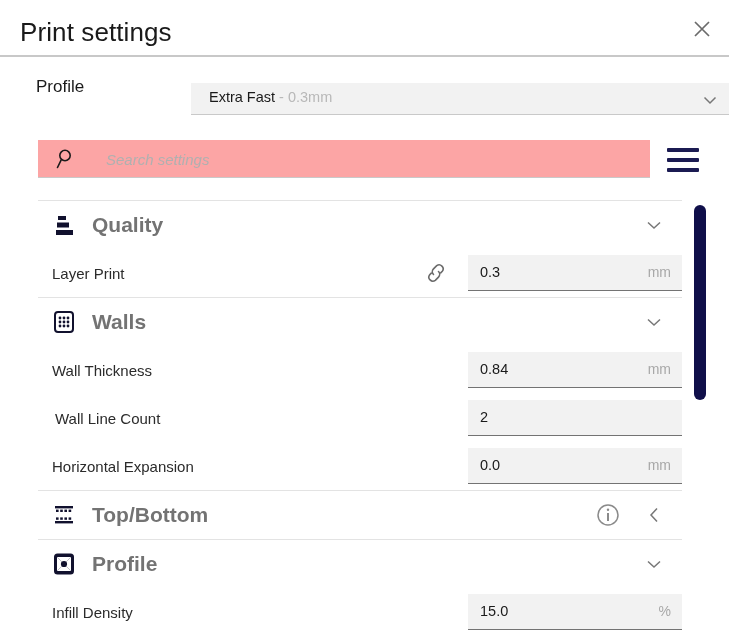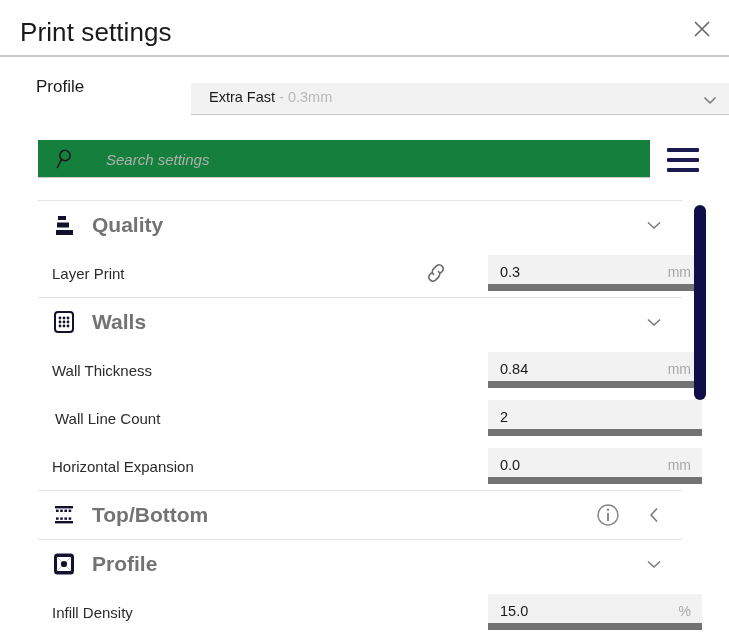--- a/index.html
+++ b/index.html
@@ -75,21 +75,21 @@
     position: absolute;
     right: 12px; top: 8px;
     width: 18px; height: 18px;
   }
 
   
   .searchbar {
     position: absolute;
     left: 38px; top: 140px;
     width: 612px; height: 38px;
-    background: #15803d;
+    background: #fca5a5;
     border-bottom: 1px solid #c9c9c9;
     cursor: text;
   }
   .search-icon {
     position: absolute;
     left: 18px; top: 8px;
     width: 22px; height: 22px;
   }
   .search-input {
     position: absolute;
@@ -187,24 +187,24 @@
 
   .link-icon {
     position: absolute;
     left: 385px; top: 12px;
     width: 26px; height: 24px;
     cursor: pointer;
   }
 
   .value-field {
     position: absolute;
-    left: 450px; top: 6px;
+    left: 430px; top: 6px;
     width: 214px; height: 36px;
     background: #f2f2f2;
-    border-bottom: 7px solid #737373;
+    border-bottom: 1px solid #737373;
     cursor: text;
   }
   .value-text {
     position: absolute;
     left: 12px; top: 9px;
     font-size: 14.5px;
     color: #1a1a1a;
   }
   .value-unit {
     position: absolute;

